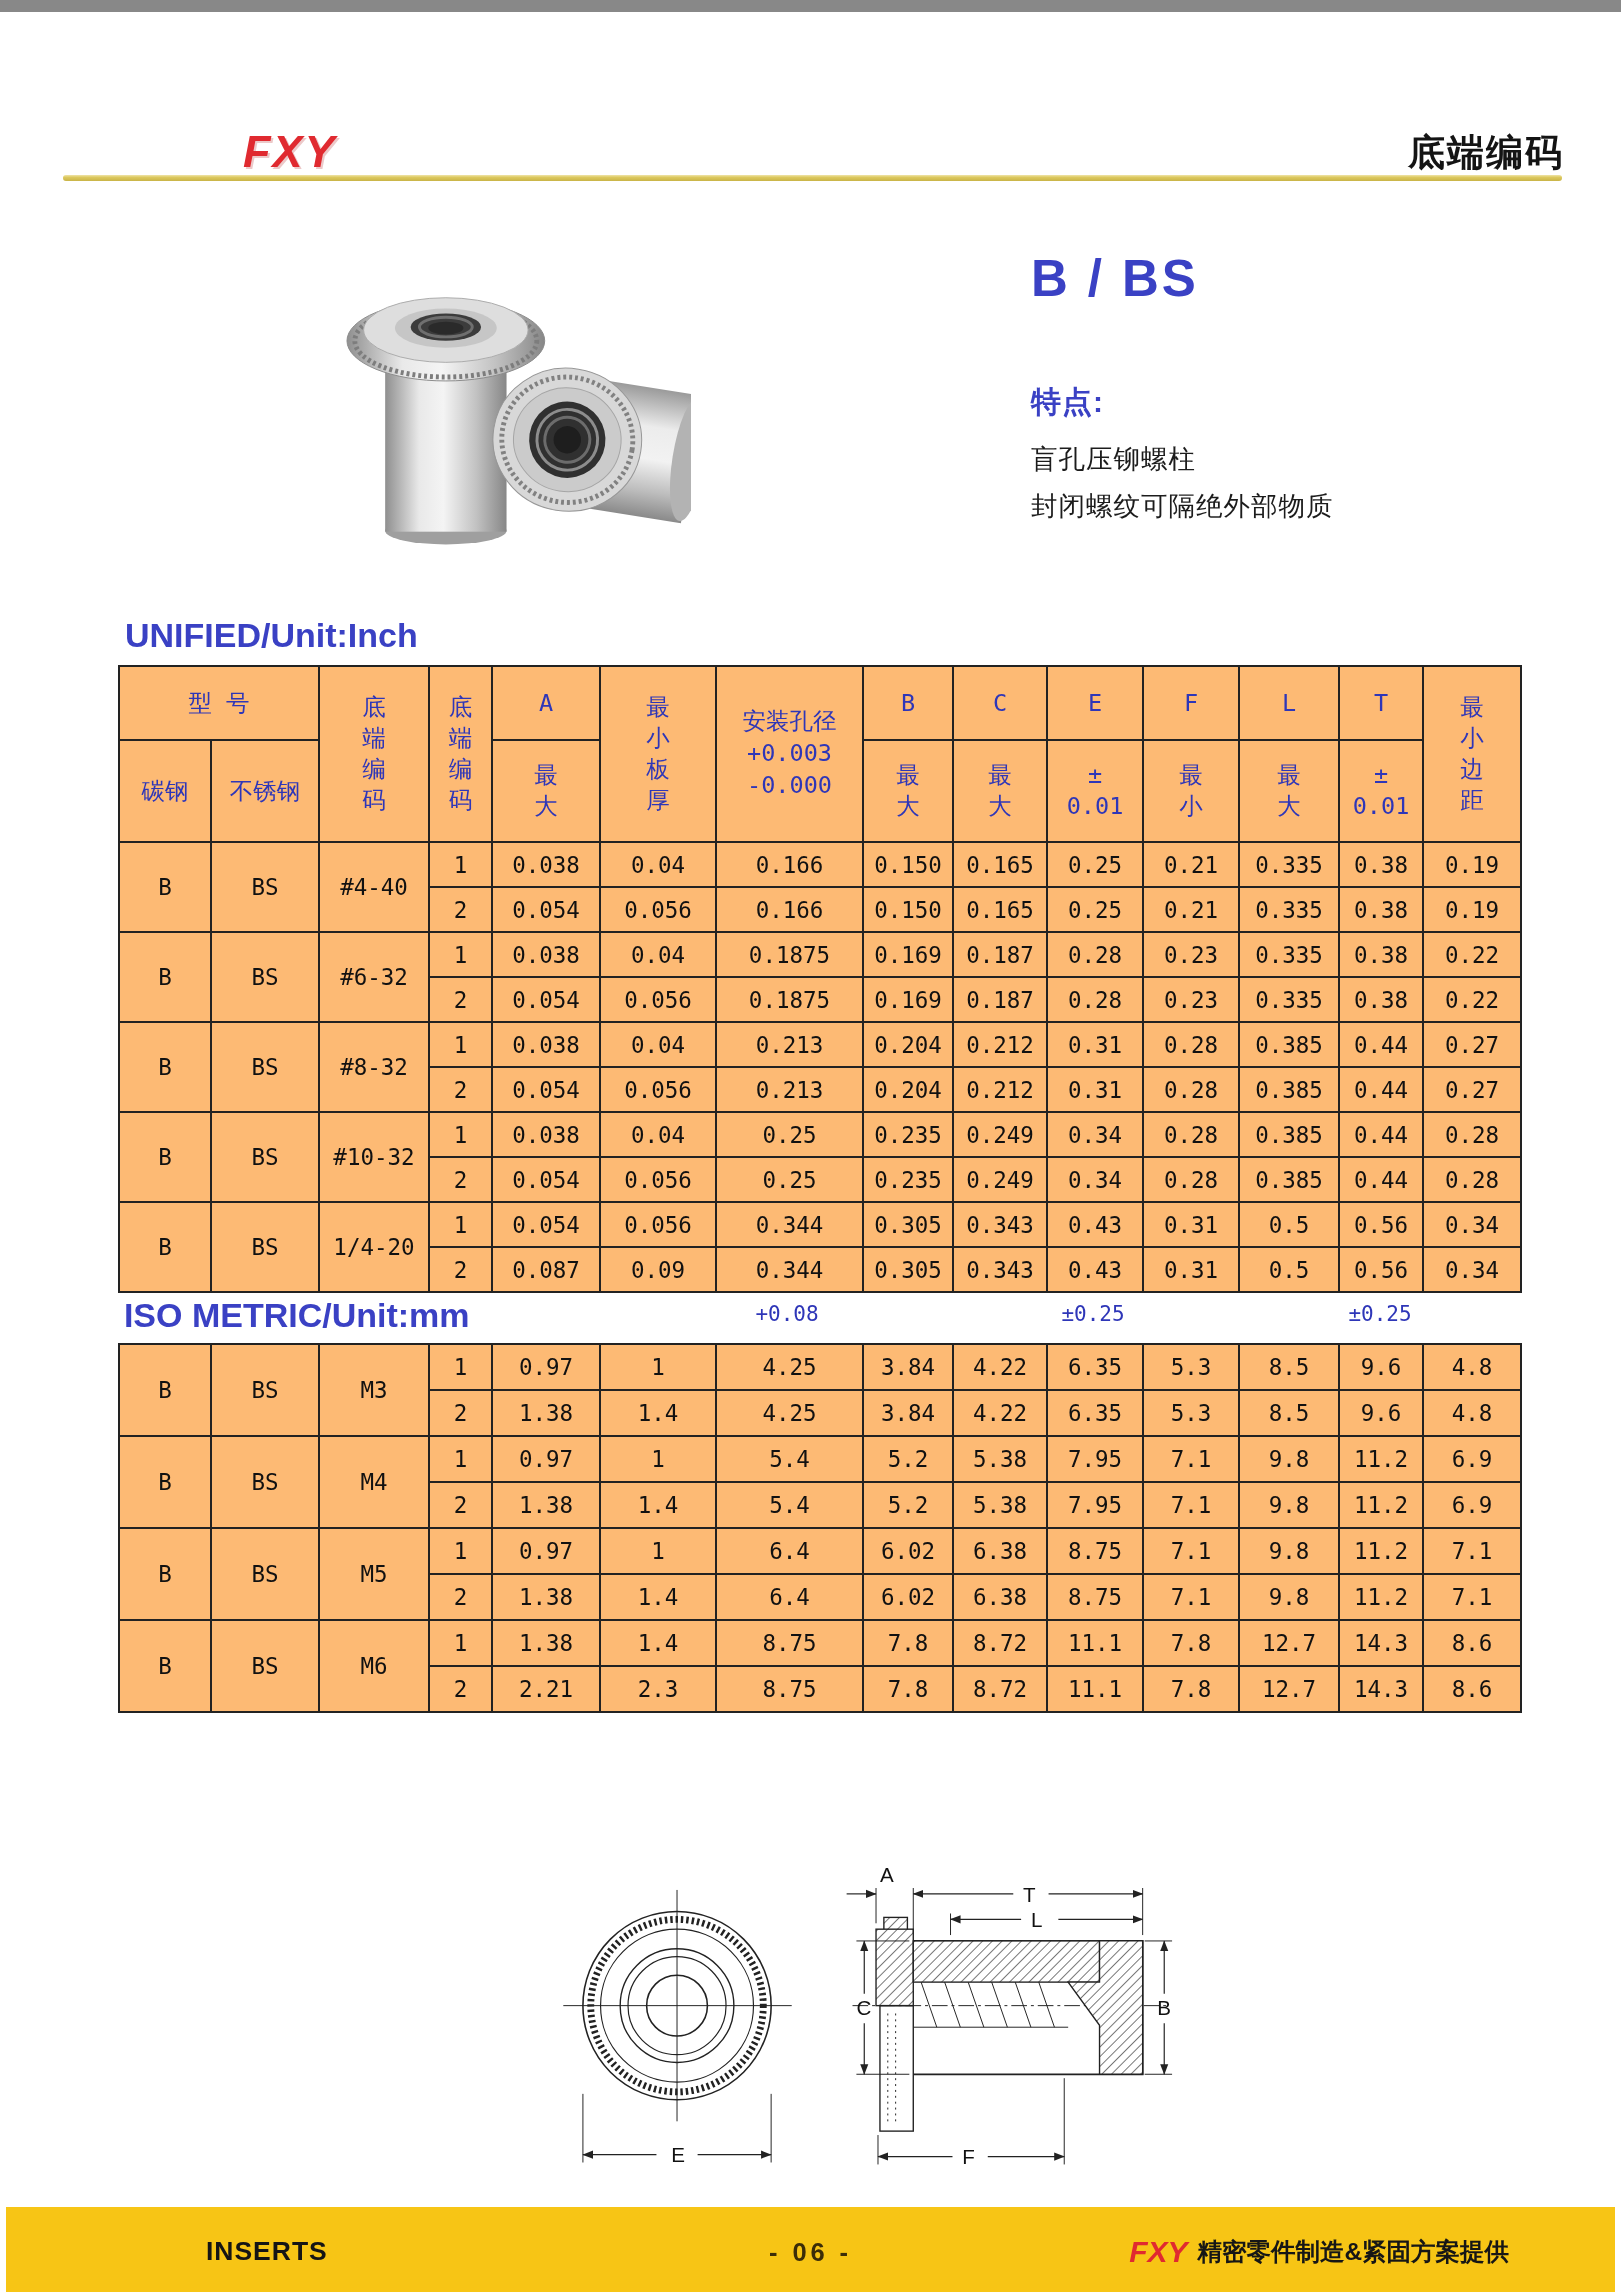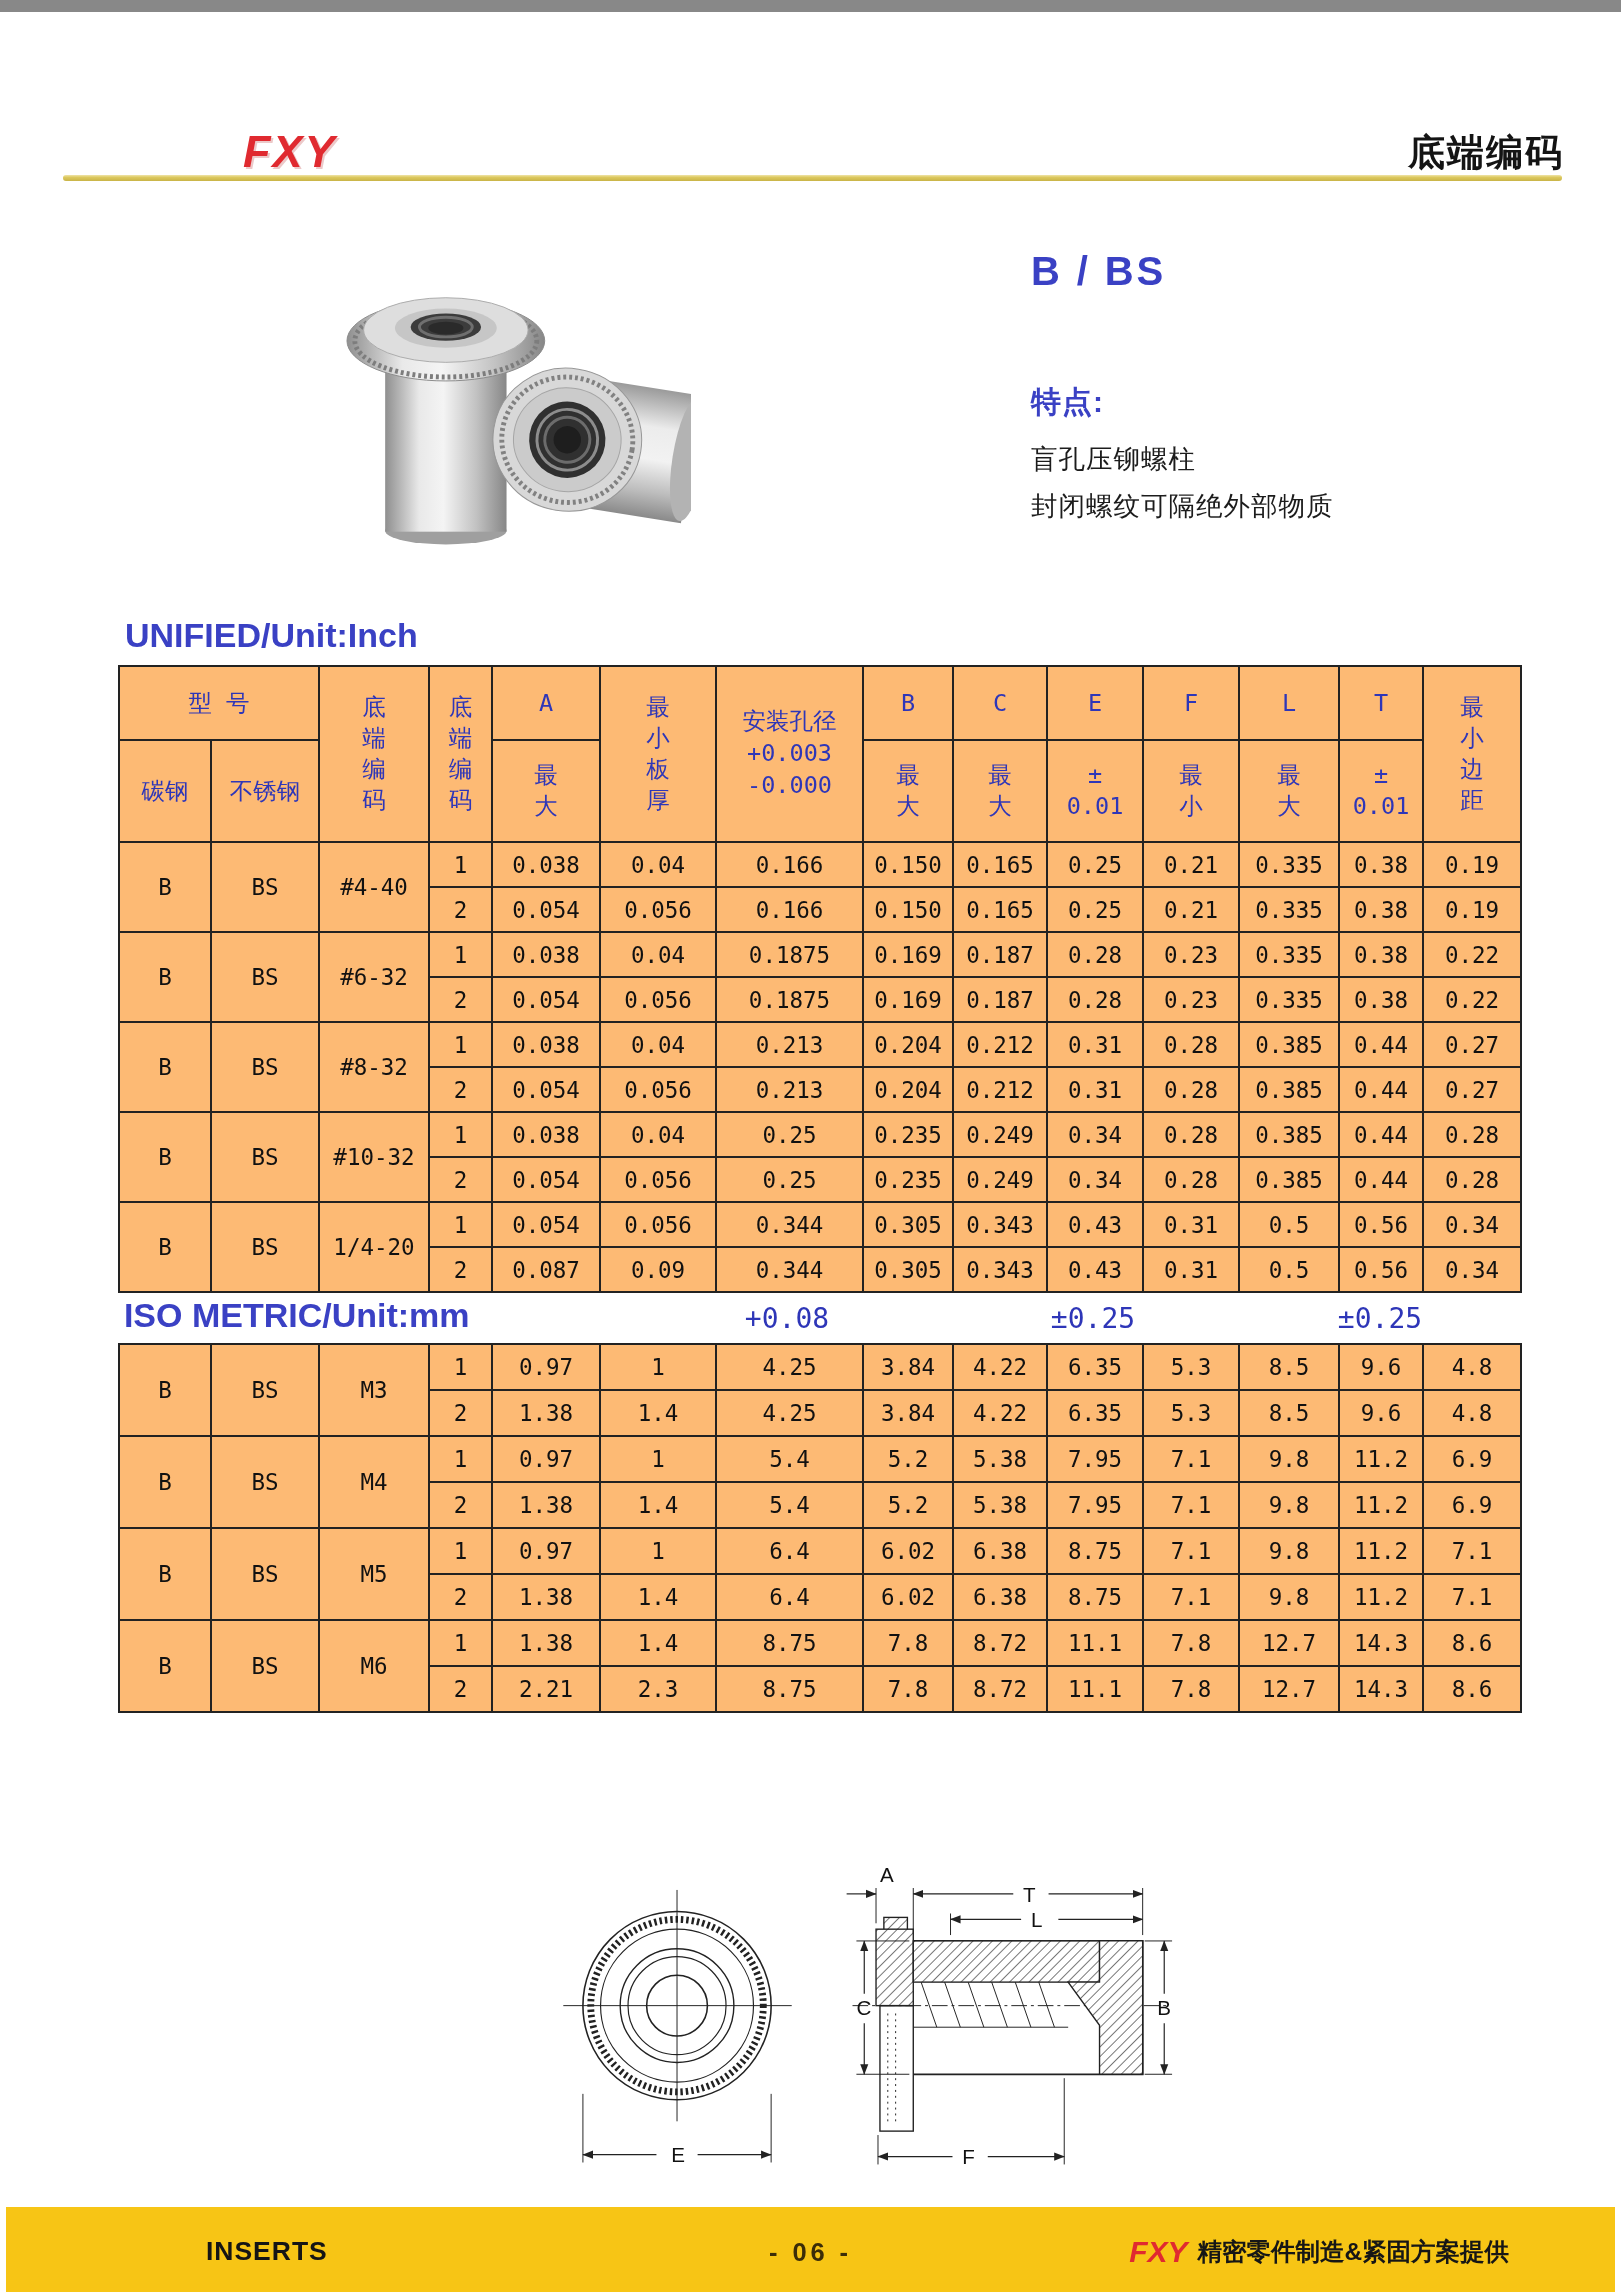--- a/index.html
+++ b/index.html
@@ -28,21 +28,21 @@
   }
   .gold-rule{
     position:absolute;left:63px;right:59px;top:163px;height:5.9px;
     background:linear-gradient(#efe4a8,var(--rule-gold) 40%,#c9b447);
     border-radius:2.9px;
   }
   
   .product-photo{position:absolute;left:279px;top:228px;}
   .model-title{
     position:absolute;left:1031px;top:237px;
-    font-size:40px;font-weight:bold;color:#3A41C4;letter-spacing:2.9px;
+    font-size:51px;font-weight:bold;color:#3A41C4;letter-spacing:2.9px;
   }
   .features-title{
     position:absolute;left:1031px;top:370px;
     font-size:30px;font-weight:bold;color:#3A41C4;letter-spacing:1px;
   }
   .feature-line{position:absolute;left:1031px;font-size:26.5px;color:#1c1c1c;letter-spacing:1px;}
   .feature-1{top:429px;}
   .feature-2{top:476px;}
   
   .section-title{
@@ -75,21 +75,21 @@
   .vstack{
     display:inline-block;width:1.14em;line-height:1.32;
     word-break:break-all;text-align:center;vertical-align:middle;
   }
   .hole-head div{line-height:1.35;}
   
   .iso-band{position:absolute;left:118px;top:1280px;width:1402px;height:65px;text-align:right;}
   .iso-band .section-title{position:absolute;left:5.9px;top:3.9px;}
   .iso-tol{
     position:absolute;top:9.8px;transform:translateX(-50%);
-    font-size:28px;color:var(--accent-blue);
+    font-size:21px;color:var(--accent-blue);
     font-family:"DejaVu Sans Mono","Liberation Sans",sans-serif;
   }
   .tol-hole{left:669px;}
   .tol-e{left:975px;}
   .tol-t{left:1262px;}
   
   .tech-drawing{position:absolute;left:529px;top:1819px;}
   .tech-drawing text{
     font-family:"Liberation Sans",sans-serif;font-size:21px;fill:#111;
   }

